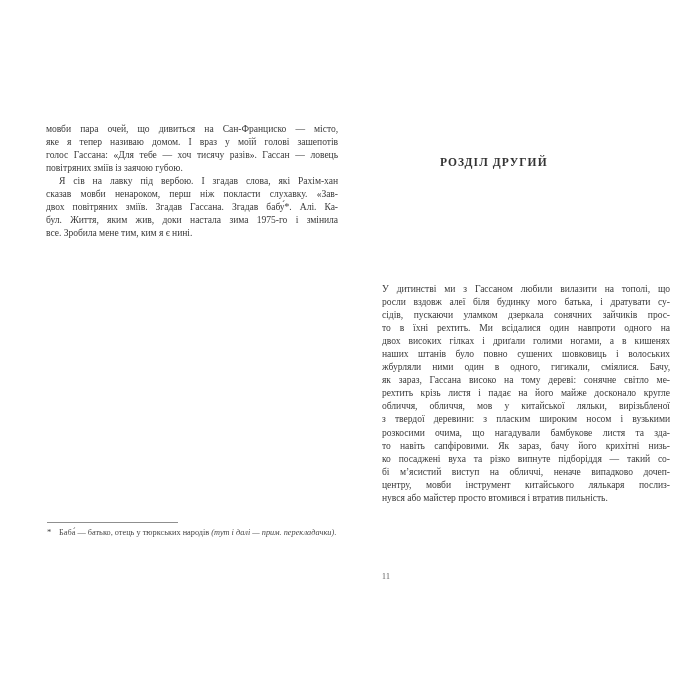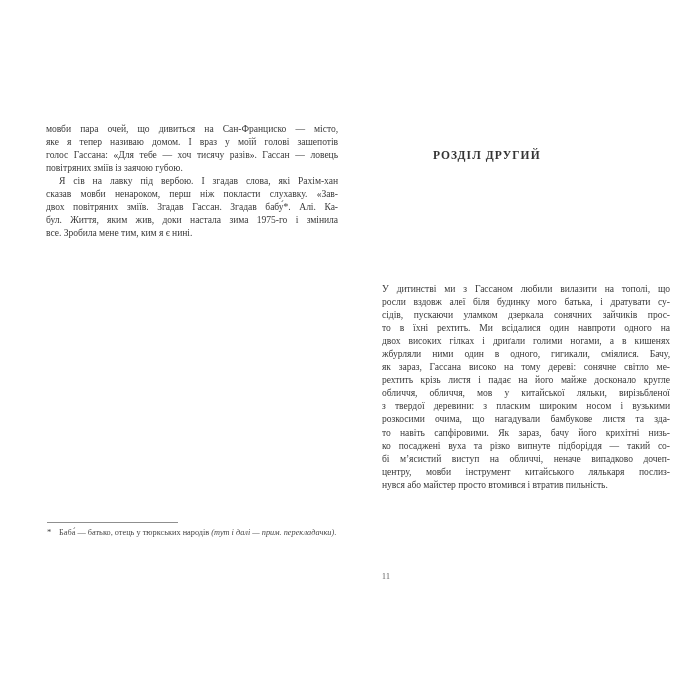--- a/index.html
+++ b/index.html
@@ -27,21 +27,21 @@
   }
   .line.last { text-align-last: left; }
   .line.indent { text-indent: 13px; }
 
   #left-body  { left: 46px;  top: 122px; width: 292px; }
   #right-body { left: 382px; top: 282px; width: 288px; }
 
   .chapter-heading {
     position: absolute;
     left: 433px; top: 149px;
-    margin: 0;
+    margin: 7px;
     font-size: 11.5px;
     font-weight: 600;
     letter-spacing: 1.1px;
     text-transform: uppercase;
     color: #343434;
     white-space: nowrap;
   }
 
   .footnote-rule {
     position: absolute;
@@ -86,21 +86,21 @@
     <div id="left-body" class="page-block body-text">
         <div class="para">
           <div class="line">мовби пара очей, що дивиться на Сан-Франциско — місто,</div>
           <div class="line">яке я тепер називаю домом. І враз у моїй голові зашепотів</div>
           <div class="line">голос Гассана: «Для тебе — хоч тисячу разів». Гассан — ловець</div>
           <div class="line last">повітряних зміїв із заячою губою.</div>
         </div>
         <div class="para">
           <div class="line indent">Я сів на лавку під вербою. І згадав слова, які Рахім-хан</div>
           <div class="line">сказав мовби ненароком, перш ніж покласти слухавку. «Зав-</div>
-          <div class="line">двох повітряних зміїв. Згадав Гассан. Згадав бабу́*. Алі. Ка-</div>
+          <div class="line">двох повітряних зміїв. Згадав Гассана. Згадав бабу́*. Алі. Ка-</div>
           <div class="line">бул. Життя, яким жив, доки настала зима 1975-го і змінила</div>
           <div class="line last">все. Зробила мене тим, ким я є нині.</div>
         </div>
       </div>
 
     <div class="footnote-rule"></div>
 
     <div class="footnote">
       <span class="fn-marker">*</span><span>Баба́ — батько, отець у тюркських народів </span><span class="fn-italic">(тут і далі — прим. перекладачки)</span><span>.</span>
     </div>
@@ -109,20 +109,21 @@
   <section>
     <h2 class="chapter-heading">Розділ другий</h2>
 
     <div id="right-body" class="page-block body-text">
         <div class="para">
           <div class="line">У дитинстві ми з Гассаном любили вилазити на тополі, що</div>
           <div class="line">росли вздовж алеї біля будинку мого батька, і дратувати су-</div>
           <div class="line">сідів, пускаючи уламком дзеркала сонячних зайчиків прос-</div>
           <div class="line">то в їхні рехтить. Ми всідалися один навпроти одного на</div>
           <div class="line">двох високих гілках і дриґали голими ногами, а в кишенях</div>
+          <div class="line">наших штанів було повно сушених шовковиць і волоських</div>
           <div class="line">жбурляли ними один в одного, гигикали, сміялися. Бачу,</div>
           <div class="line">як зараз, Гассана високо на тому дереві: сонячне світло ме-</div>
           <div class="line">рехтить крізь листя і падає на його майже досконало кругле</div>
           <div class="line">обличчя, обличчя, мов у китайської ляльки, вирізьбленої</div>
           <div class="line">з твердої деревини: з пласким широким носом і вузькими</div>
           <div class="line">розкосими очима, що нагадували бамбукове листя та зда-</div>
           <div class="line">то навіть сапфіровими. Як зараз, бачу його крихітні низь-</div>
           <div class="line">ко посаджені вуха та різко випнуте підборіддя — такий со-</div>
           <div class="line">бі м’ясистий виступ на обличчі, неначе випадково дочеп-</div>
           <div class="line">центру, мовби інструмент китайського лялькаря послиз-</div>

